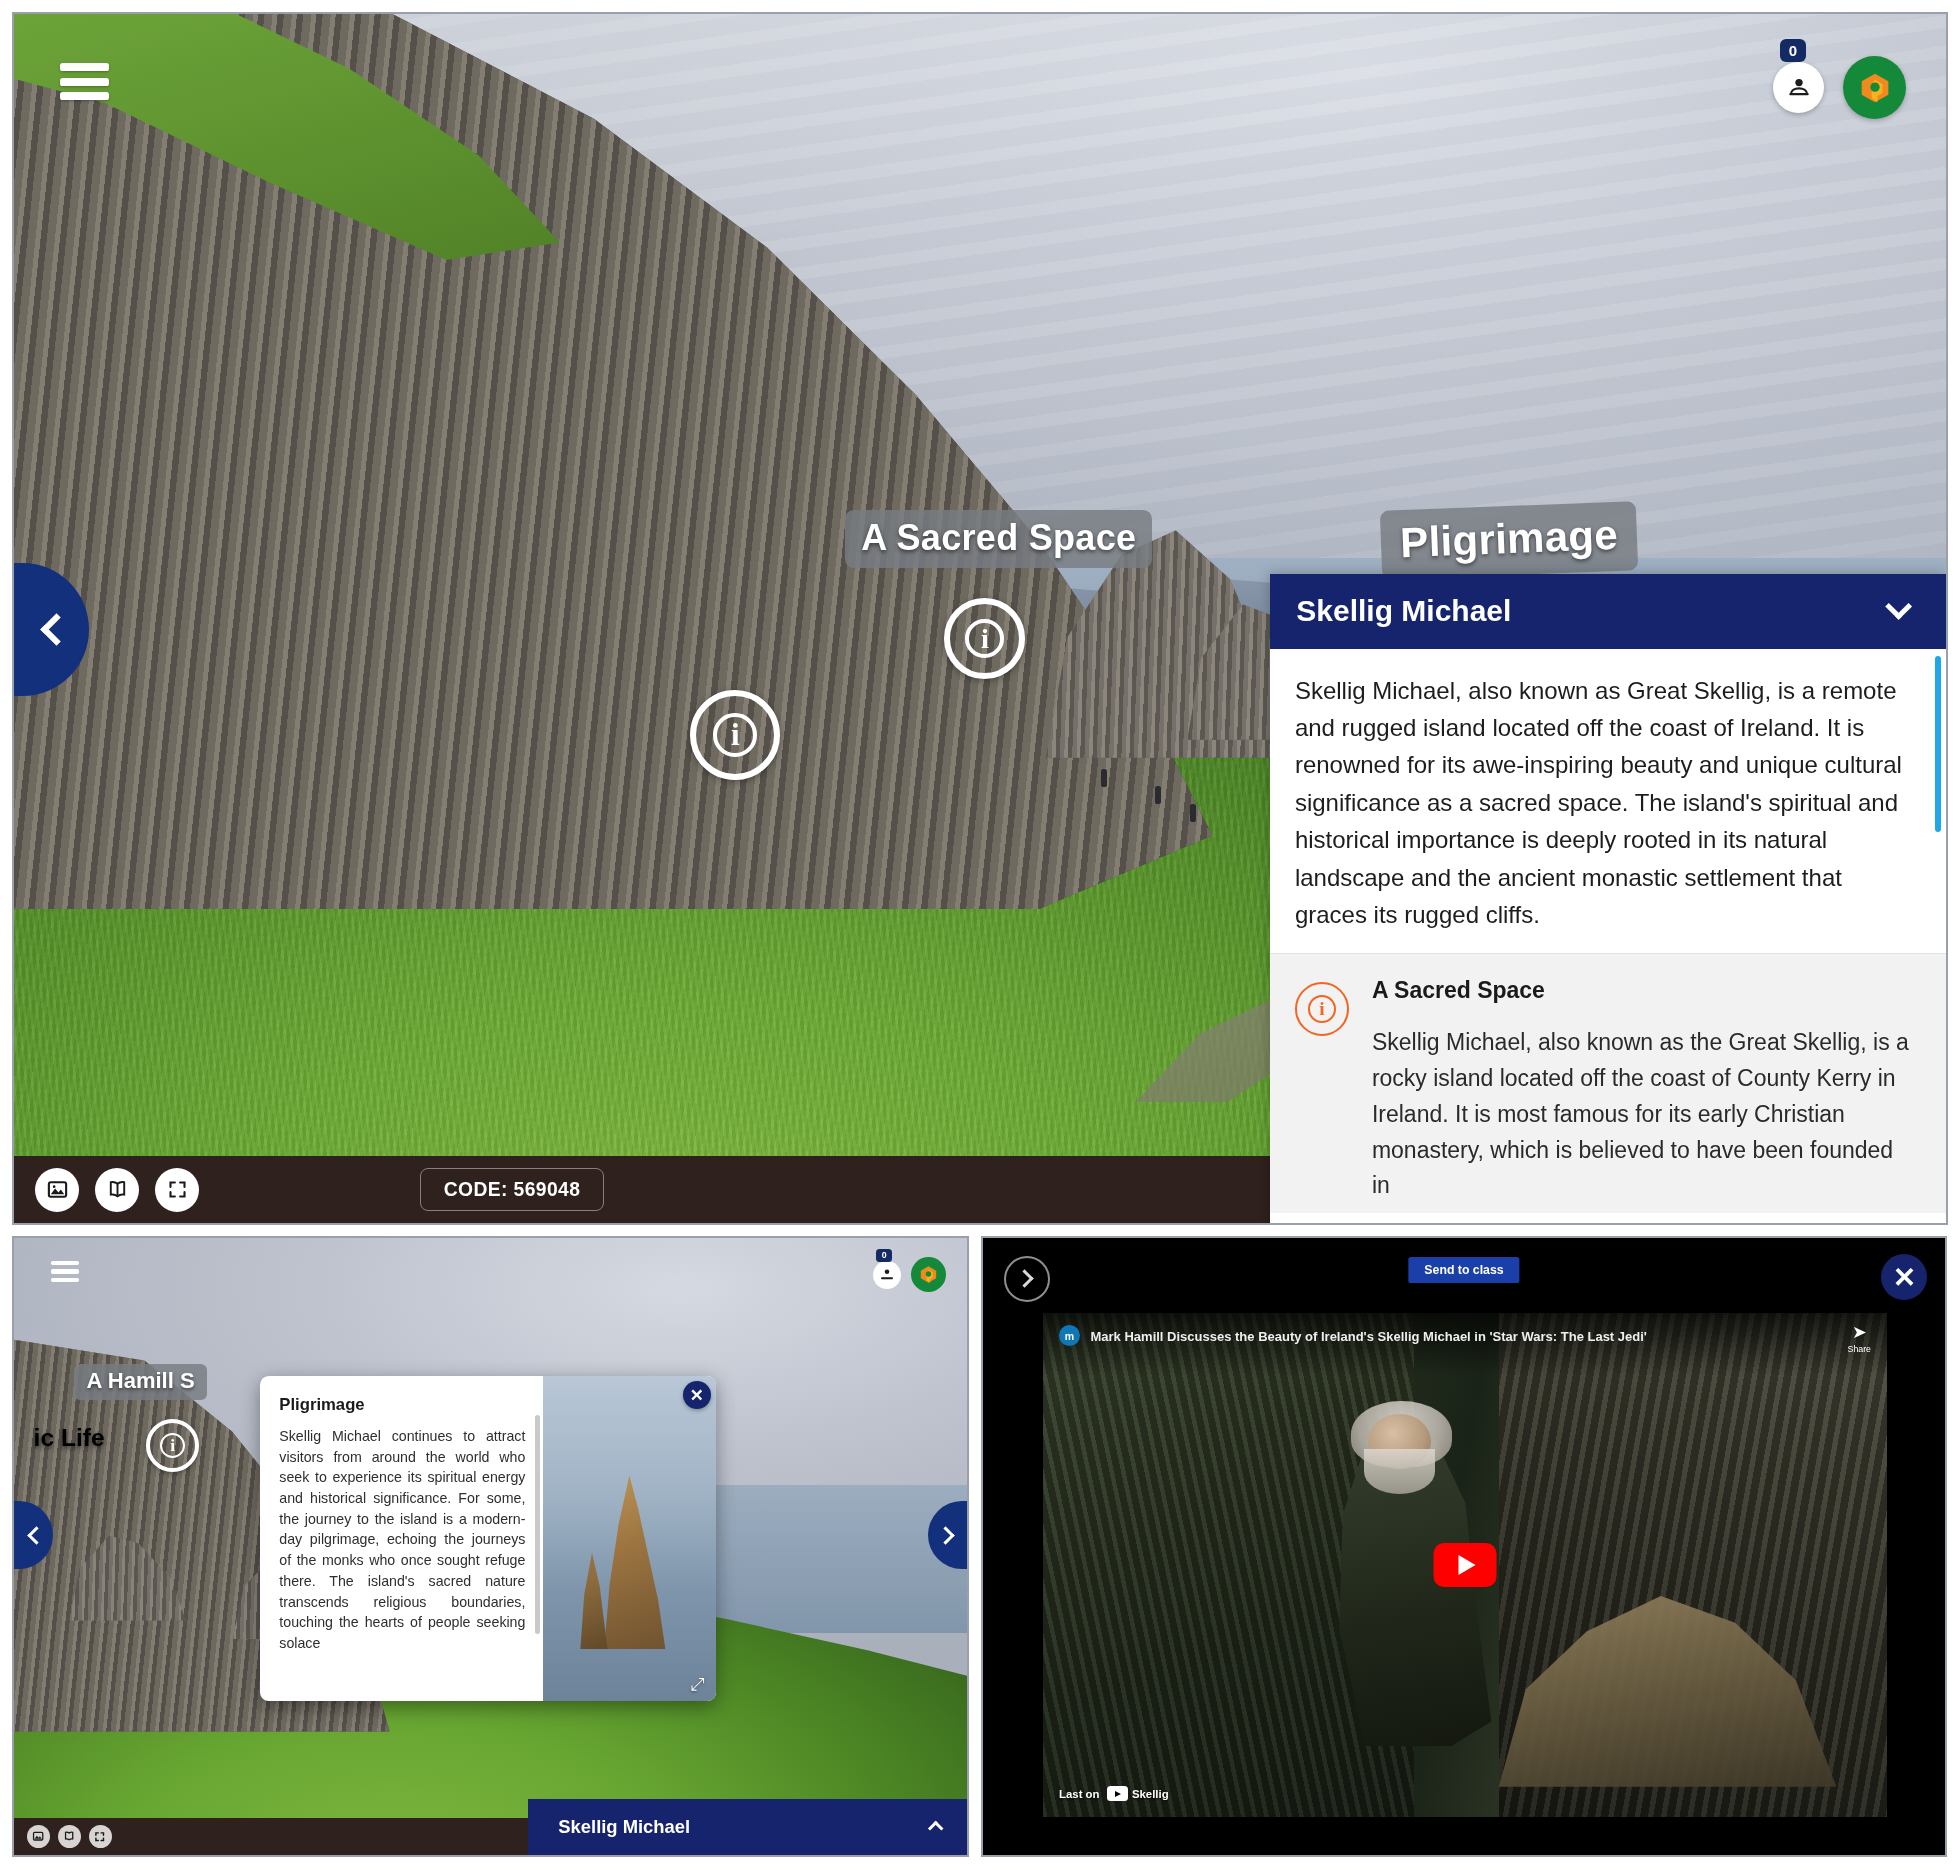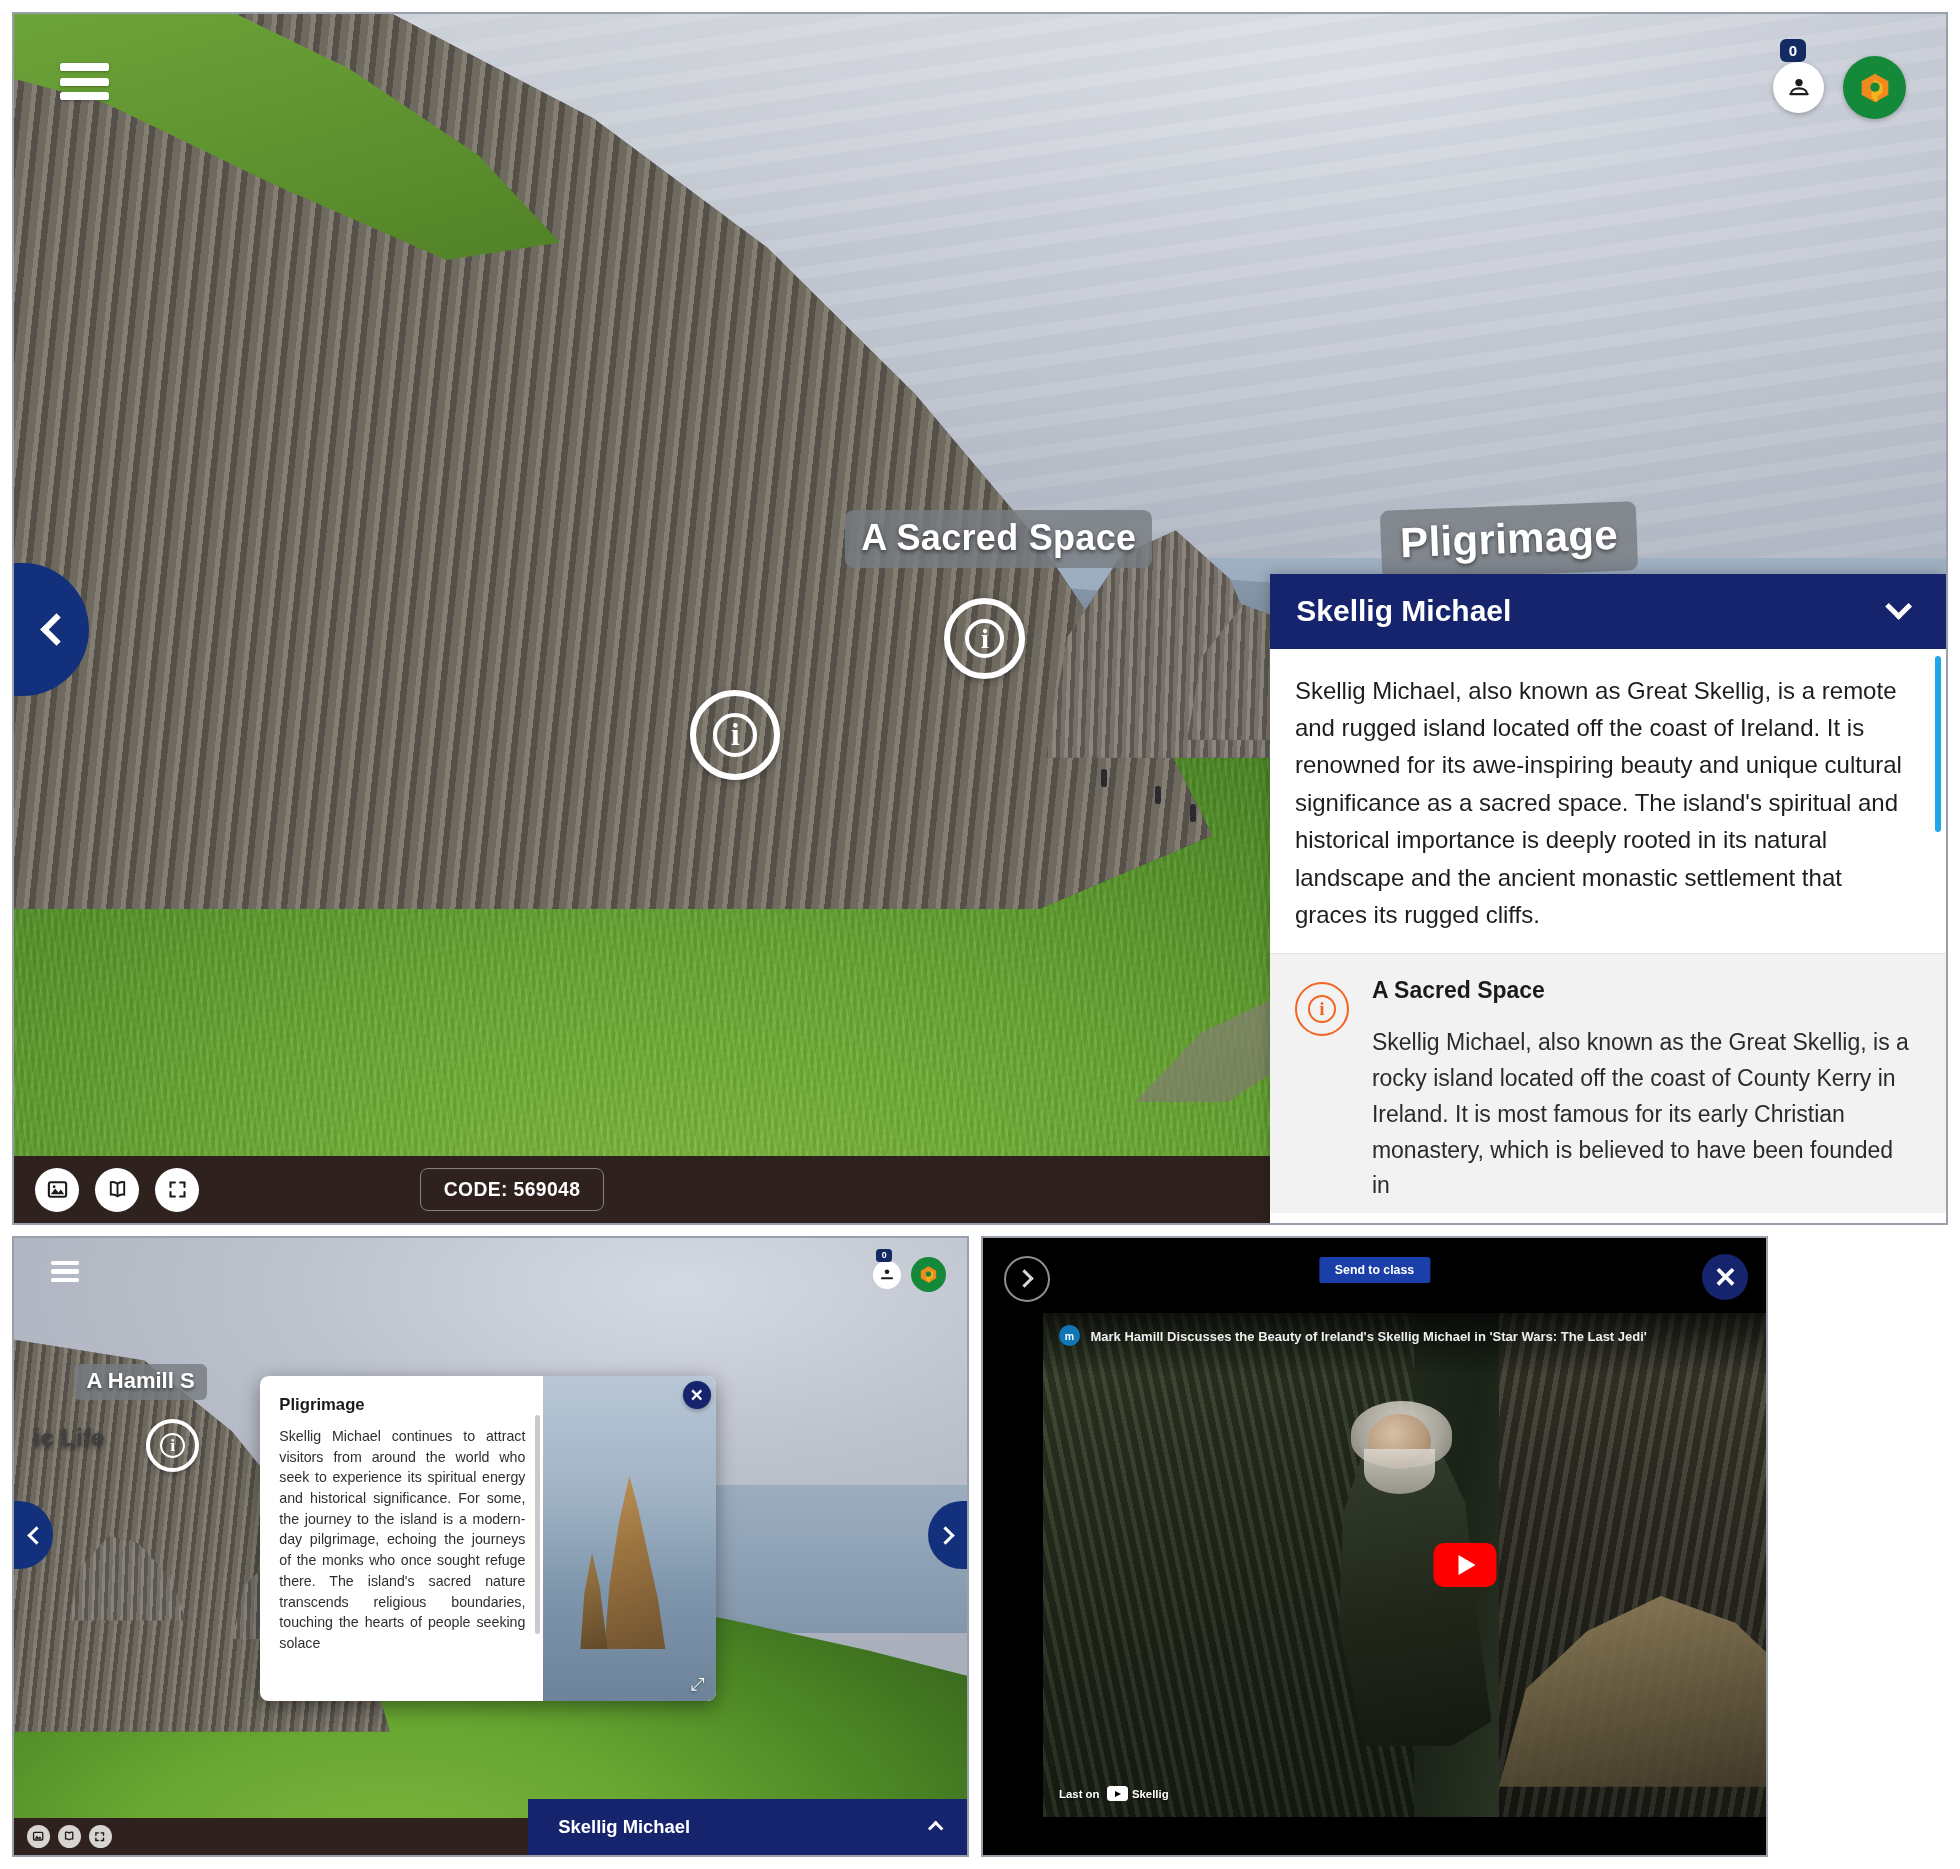--- a/index.html
+++ b/index.html
@@ -332,21 +332,21 @@
     position: absolute;
     background: rgba(120,124,130,0.82);
     border-radius: 6.1px;
     padding: 4.4px 12.3px 6.1px;
     color: #fff; font-weight: 700; font-size: 22px;
     text-shadow: 0 1.8px 3.5px rgba(0,0,0,.5);
     white-space: nowrap;
   }
   .bl-label-plain {
     position: absolute;
-    color: #404040; font-weight: 700; font-size: 24.6px;
+    color: #000000; font-weight: 700; font-size: 24.6px;
     text-shadow: 0 1.8px 4.4px rgba(0,0,0,.55);
     white-space: nowrap;
   }
   .bl-hotspot {
     position: absolute;
     width: 53px; height: 53px; border-radius: 50%;
     border: 4.4px solid #fff;
     display: flex; align-items: center; justify-content: center;
     box-shadow: 0 1.8px 5.3px rgba(0,0,0,.35);
     cursor: pointer;
@@ -463,21 +463,21 @@
     padding: 0 26px 0 30px; cursor: pointer;
   }
   .bl-collapsed .t { font-size: 18.4px; font-weight: 700; }
   .chev-up { width: 11.4px; height: 11.4px; border-left: 3.5px solid #fff; border-top: 3.5px solid #fff;
     transform: rotate(45deg); margin-bottom: -3.5px; }
 
   
   .br-panel {
     position: absolute;
     left: 981px; top: 1236px;
-    width: 787px; height: 621px;
+    width: 966px; height: 621px;
     border: 2.6px solid #9aa0ab;
     background: #000000;
     overflow: hidden;
   }
   .br-arrow {
     position: absolute; left: 21px; top: 17.6px;
     width: 46px; height: 46px; border-radius: 50%;
     border: 2.6px solid #8e8e8e;
     display: flex; align-items: center; justify-content: center; cursor: pointer;
   }

